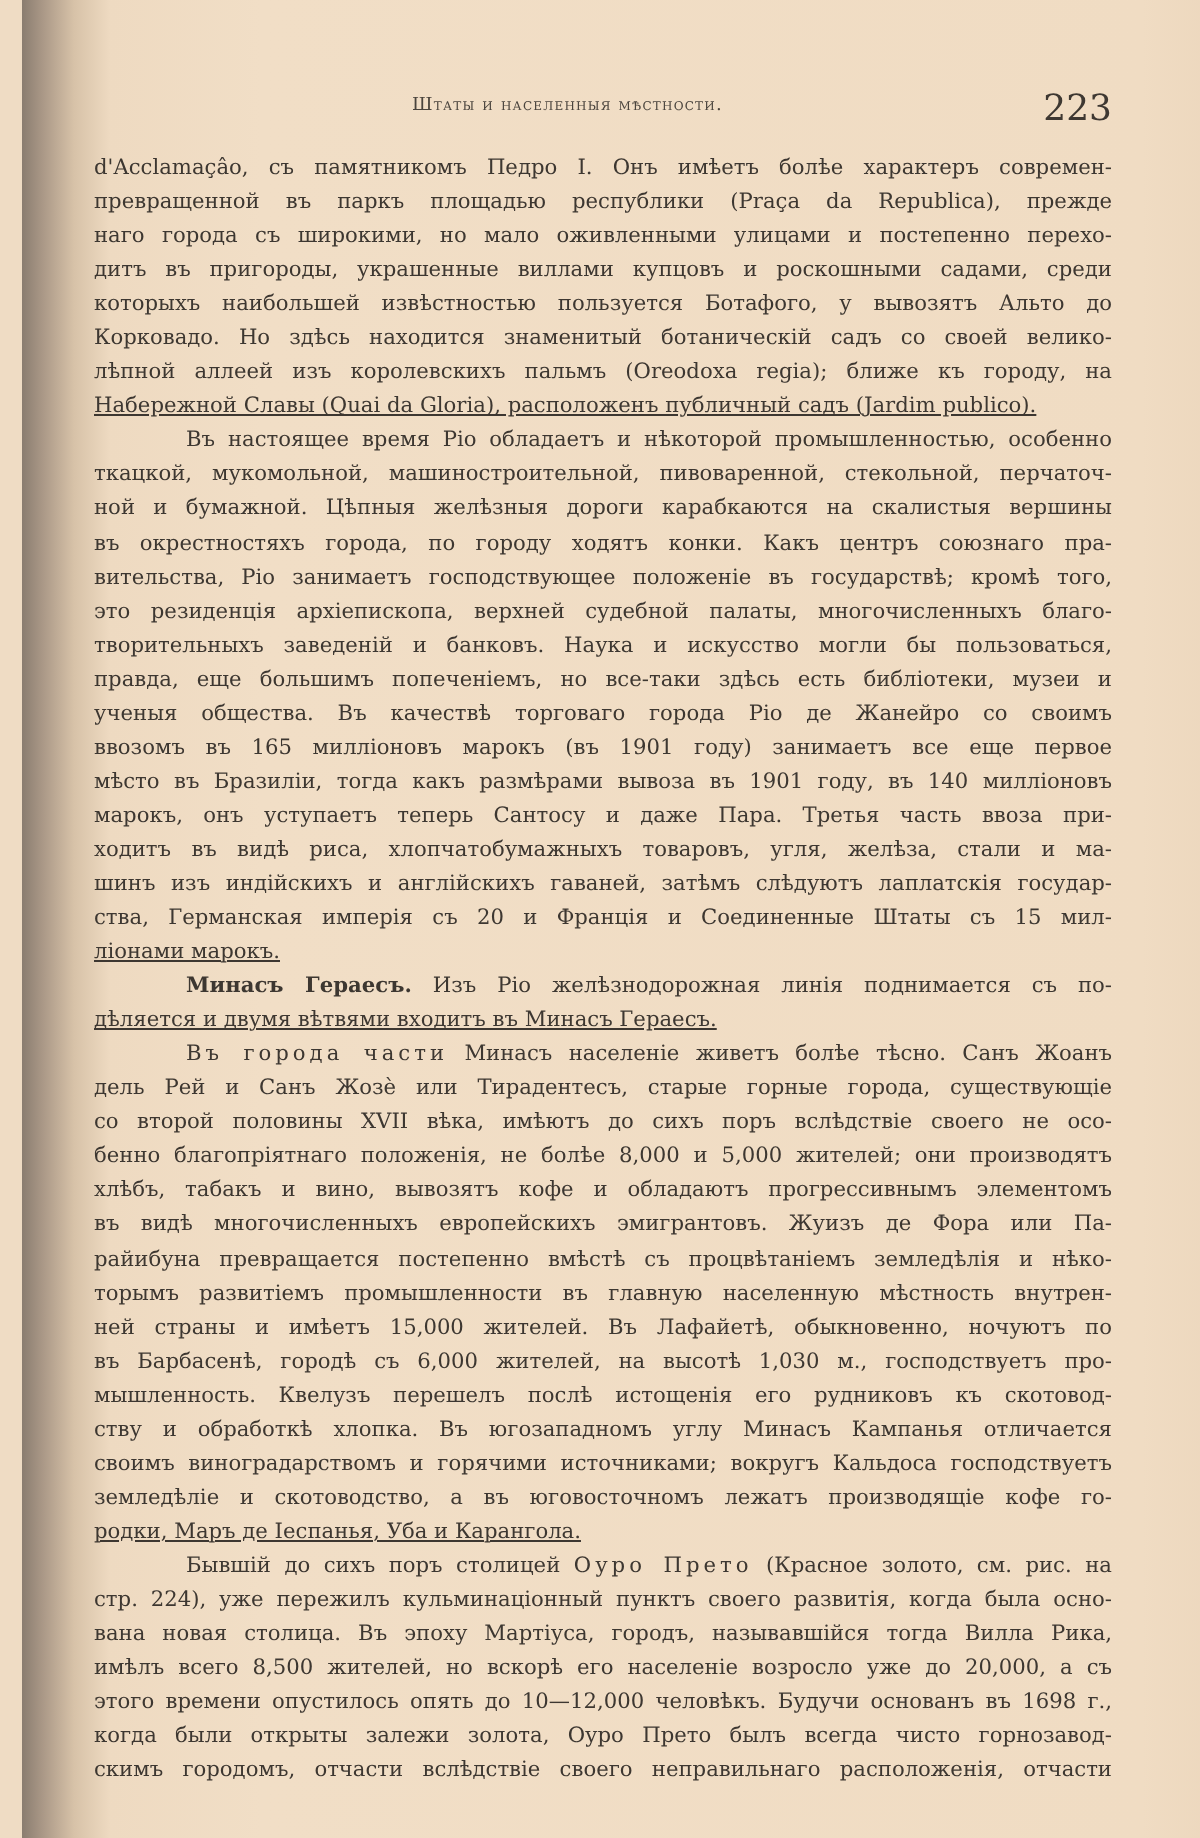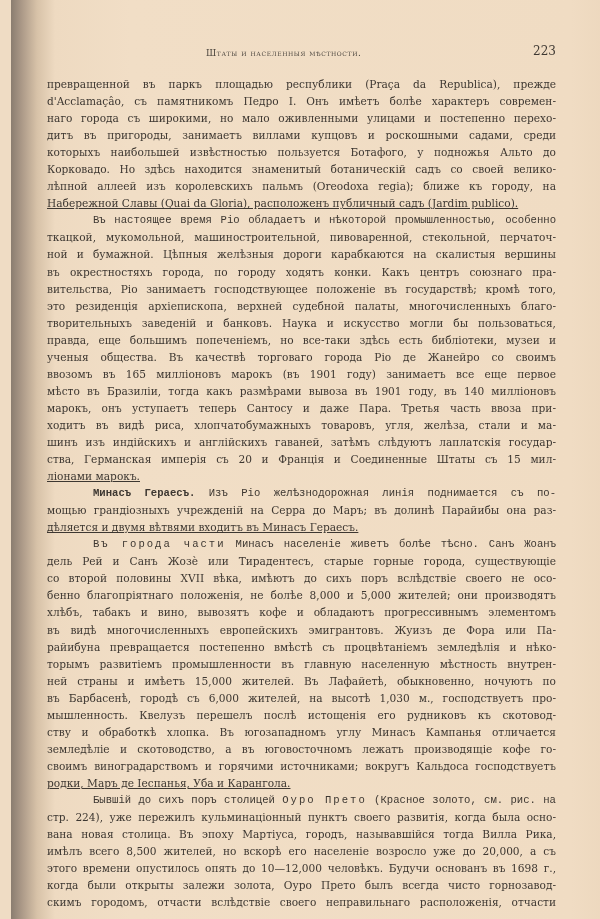--- a/index.html
+++ b/index.html
@@ -17,85 +17,84 @@
   .header {
     position: absolute; top: 44px; left: 40px; width: 505px; height: 20px;
   }
   .running-head {
     position: absolute; left: 155px; top: 4px;
     font-size: 9px; letter-spacing: 0.6px; color: #4a443d;
     font-variant: small-caps;
   }
   .page-number {
     position: absolute; right: 0; top: 0;
-    font-size: 12px; color: #3e3832; text-align: right;
+    font-size: 18px; color: #3e3832; text-align: right;
   }
   .body-text {
     position: absolute; left: 36px; top: 76px; width: 509px;
     font-size: 10.6px; line-height: 17.05px; color: #3d3731;
   }
   .line {
     display: block; white-space: nowrap; text-align: justify;
     text-align-last: justify; height: 17.05px; overflow: hidden;
   }
   .line.last { text-align-last: left; text-decoration: underline; }
-  .line.indent { padding-left: 46px; font-family: Liberation Mono, monospace; }
+  .line.indent { padding-left: 46px; }
   .bold { font-weight: bold; }
   .spaced { letter-spacing: 2px; }
 </style>
 </head>
 <body>
 
 <div class="page">
   <div class="header">
     <span class="running-head">Штаты и населенныя мѣстности.</span>
     <span class="page-number">223</span>
   </div>
   <div class="body-text" id="body-text">
+      <div class="line"><span>d'Acclamaçâo, съ памятникомъ Педро I. Онъ имѣетъ болѣе характеръ современ-</span></div>
       <div class="line"><span>превращенной въ паркъ площадью республики (Praça da Republica), прежде</span></div>
-      <div class="line"><span>d'Acclamaçâo, съ памятникомъ Педро I. Онъ имѣетъ болѣе характеръ современ-</span></div>
       <div class="line"><span>наго города съ широкими, но мало оживленными улицами и постепенно перехо-</span></div>
-      <div class="line"><span>дитъ въ пригороды, занимаетъ виллами купцовъ и роскошными садами, среди</span></div>
-      <div class="line"><span>которыхъ наибольшей извѣстностью пользуется Ботафого, у подножья Альто до</span></div>
+      <div class="line"><span>дитъ въ пригороды, украшенные виллами купцовъ и роскошными садами, среди</span></div>
+      <div class="line"><span>которыхъ наибольшей извѣстностью пользуется Ботафого, у вывозятъ Альто до</span></div>
       <div class="line"><span>Корковадо. Но здѣсь находится знаменитый ботаническій садъ со своей велико-</span></div>
       <div class="line"><span>лѣпной аллеей изъ королевскихъ пальмъ (Oreodoxa regia); ближе къ городу, на</span></div>
       <div class="line last"><span>Набережной Славы (Quai da Gloria), расположенъ публичный садъ (Jardim publico).</span></div>
       <div class="line indent"><span>Въ настоящее время Ріо обладаетъ и нѣкоторой промышленностью, особенно</span></div>
       <div class="line"><span>ткацкой, мукомольной, машиностроительной, пивоваренной, стекольной, перчаточ-</span></div>
       <div class="line"><span>ной и бумажной. Цѣпныя желѣзныя дороги карабкаются на скалистыя вершины</span></div>
       <div class="line"><span>въ окрестностяхъ города, по городу ходятъ конки. Какъ центръ союзнаго пра-</span></div>
       <div class="line"><span>вительства, Ріо занимаетъ господствующее положеніе въ государствѣ; кромѣ того,</span></div>
       <div class="line"><span>это резиденція архіепископа, верхней судебной палаты, многочисленныхъ благо-</span></div>
       <div class="line"><span>творительныхъ заведеній и банковъ. Наука и искусство могли бы пользоваться,</span></div>
       <div class="line"><span>правда, еще большимъ попеченіемъ, но все-таки здѣсь есть библіотеки, музеи и</span></div>
       <div class="line"><span>ученыя общества. Въ качествѣ торговаго города Ріо де Жанейро со своимъ</span></div>
       <div class="line"><span>ввозомъ въ 165 милліоновъ марокъ (въ 1901 году) занимаетъ все еще первое</span></div>
       <div class="line"><span>мѣсто въ Бразиліи, тогда какъ размѣрами вывоза въ 1901 году, въ 140 милліоновъ</span></div>
       <div class="line"><span>марокъ, онъ уступаетъ теперь Сантосу и даже Пара. Третья часть ввоза при-</span></div>
       <div class="line"><span>ходитъ въ видѣ риса, хлопчатобумажныхъ товаровъ, угля, желѣза, стали и ма-</span></div>
       <div class="line"><span>шинъ изъ индійскихъ и англійскихъ гаваней, затѣмъ слѣдуютъ лаплатскія государ-</span></div>
       <div class="line"><span>ства, Германская имперія съ 20 и Франція и Соединенные Штаты съ 15 мил-</span></div>
       <div class="line last"><span>ліонами марокъ.</span></div>
       <div class="line indent"><span class="bold">Минасъ Гераесъ.</span><span> Изъ Ріо желѣзнодорожная линія поднимается съ по-</span></div>
-      <div class="line"><span>мощью грандіозныхъ учрежденій на Серра до Маръ; въ долинѣ Парайибы она раз-</span></div>
       <div class="line last"><span>дѣляется и двумя вѣтвями входитъ въ Минасъ Гераесъ.</span></div>
       <div class="line indent"><span class="spaced">Въ города части</span><span> Минасъ населеніе живетъ болѣе тѣсно. Санъ Жоанъ</span></div>
       <div class="line"><span>дель Рей и Санъ Жозè или Тирадентесъ, старые горные города, существующіе</span></div>
       <div class="line"><span>со второй половины XVII вѣка, имѣютъ до сихъ поръ вслѣдствіе своего не осо-</span></div>
       <div class="line"><span>бенно благопріятнаго положенія, не болѣе 8,000 и 5,000 жителей; они производятъ</span></div>
       <div class="line"><span>хлѣбъ, табакъ и вино, вывозятъ кофе и обладаютъ прогрессивнымъ элементомъ</span></div>
       <div class="line"><span>въ видѣ многочисленныхъ европейскихъ эмигрантовъ. Жуизъ де Фора или Па-</span></div>
       <div class="line"><span>райибуна превращается постепенно вмѣстѣ съ процвѣтаніемъ земледѣлія и нѣко-</span></div>
       <div class="line"><span>торымъ развитіемъ промышленности въ главную населенную мѣстность внутрен-</span></div>
       <div class="line"><span>ней страны и имѣетъ 15,000 жителей. Въ Лафайетѣ, обыкновенно, ночуютъ по</span></div>
       <div class="line"><span>въ Барбасенѣ, городѣ съ 6,000 жителей, на высотѣ 1,030 м., господствуетъ про-</span></div>
       <div class="line"><span>мышленность. Квелузъ перешелъ послѣ истощенія его рудниковъ къ скотовод-</span></div>
       <div class="line"><span>ству и обработкѣ хлопка. Въ югозападномъ углу Минасъ Кампанья отличается</span></div>
+      <div class="line"><span>своимъ виноградарствомъ и горячими источниками; вокругъ Кальдоса господствуетъ</span></div>
       <div class="line"><span>земледѣліе и скотоводство, а въ юговосточномъ лежатъ производящіе кофе го-</span></div>
-      <div class="line"><span>своимъ виноградарствомъ и горячими источниками; вокругъ Кальдоса господствуетъ</span></div>
       <div class="line last"><span>родки, Маръ де Іеспанья, Уба и Карангола.</span></div>
       <div class="line indent"><span>Бывшій до сихъ поръ столицей </span><span class="spaced">Оуро Прето</span><span> (Красное золото, см. рис. на</span></div>
       <div class="line"><span>стр. 224), уже пережилъ кульминаціонный пунктъ своего развитія, когда была осно-</span></div>
       <div class="line"><span>вана новая столица. Въ эпоху Мартіуса, городъ, называвшійся тогда Вилла Рика,</span></div>
       <div class="line"><span>имѣлъ всего 8,500 жителей, но вскорѣ его населеніе возросло уже до 20,000, а съ</span></div>
       <div class="line"><span>этого времени опустилось опять до 10—12,000 человѣкъ. Будучи основанъ въ 1698 г.,</span></div>
       <div class="line"><span>когда были открыты залежи золота, Оуро Прето былъ всегда чисто горнозавод-</span></div>
       <div class="line"><span>скимъ городомъ, отчасти вслѣдствіе своего неправильнаго расположенія, отчасти</span></div>
     </div>
 </div>

